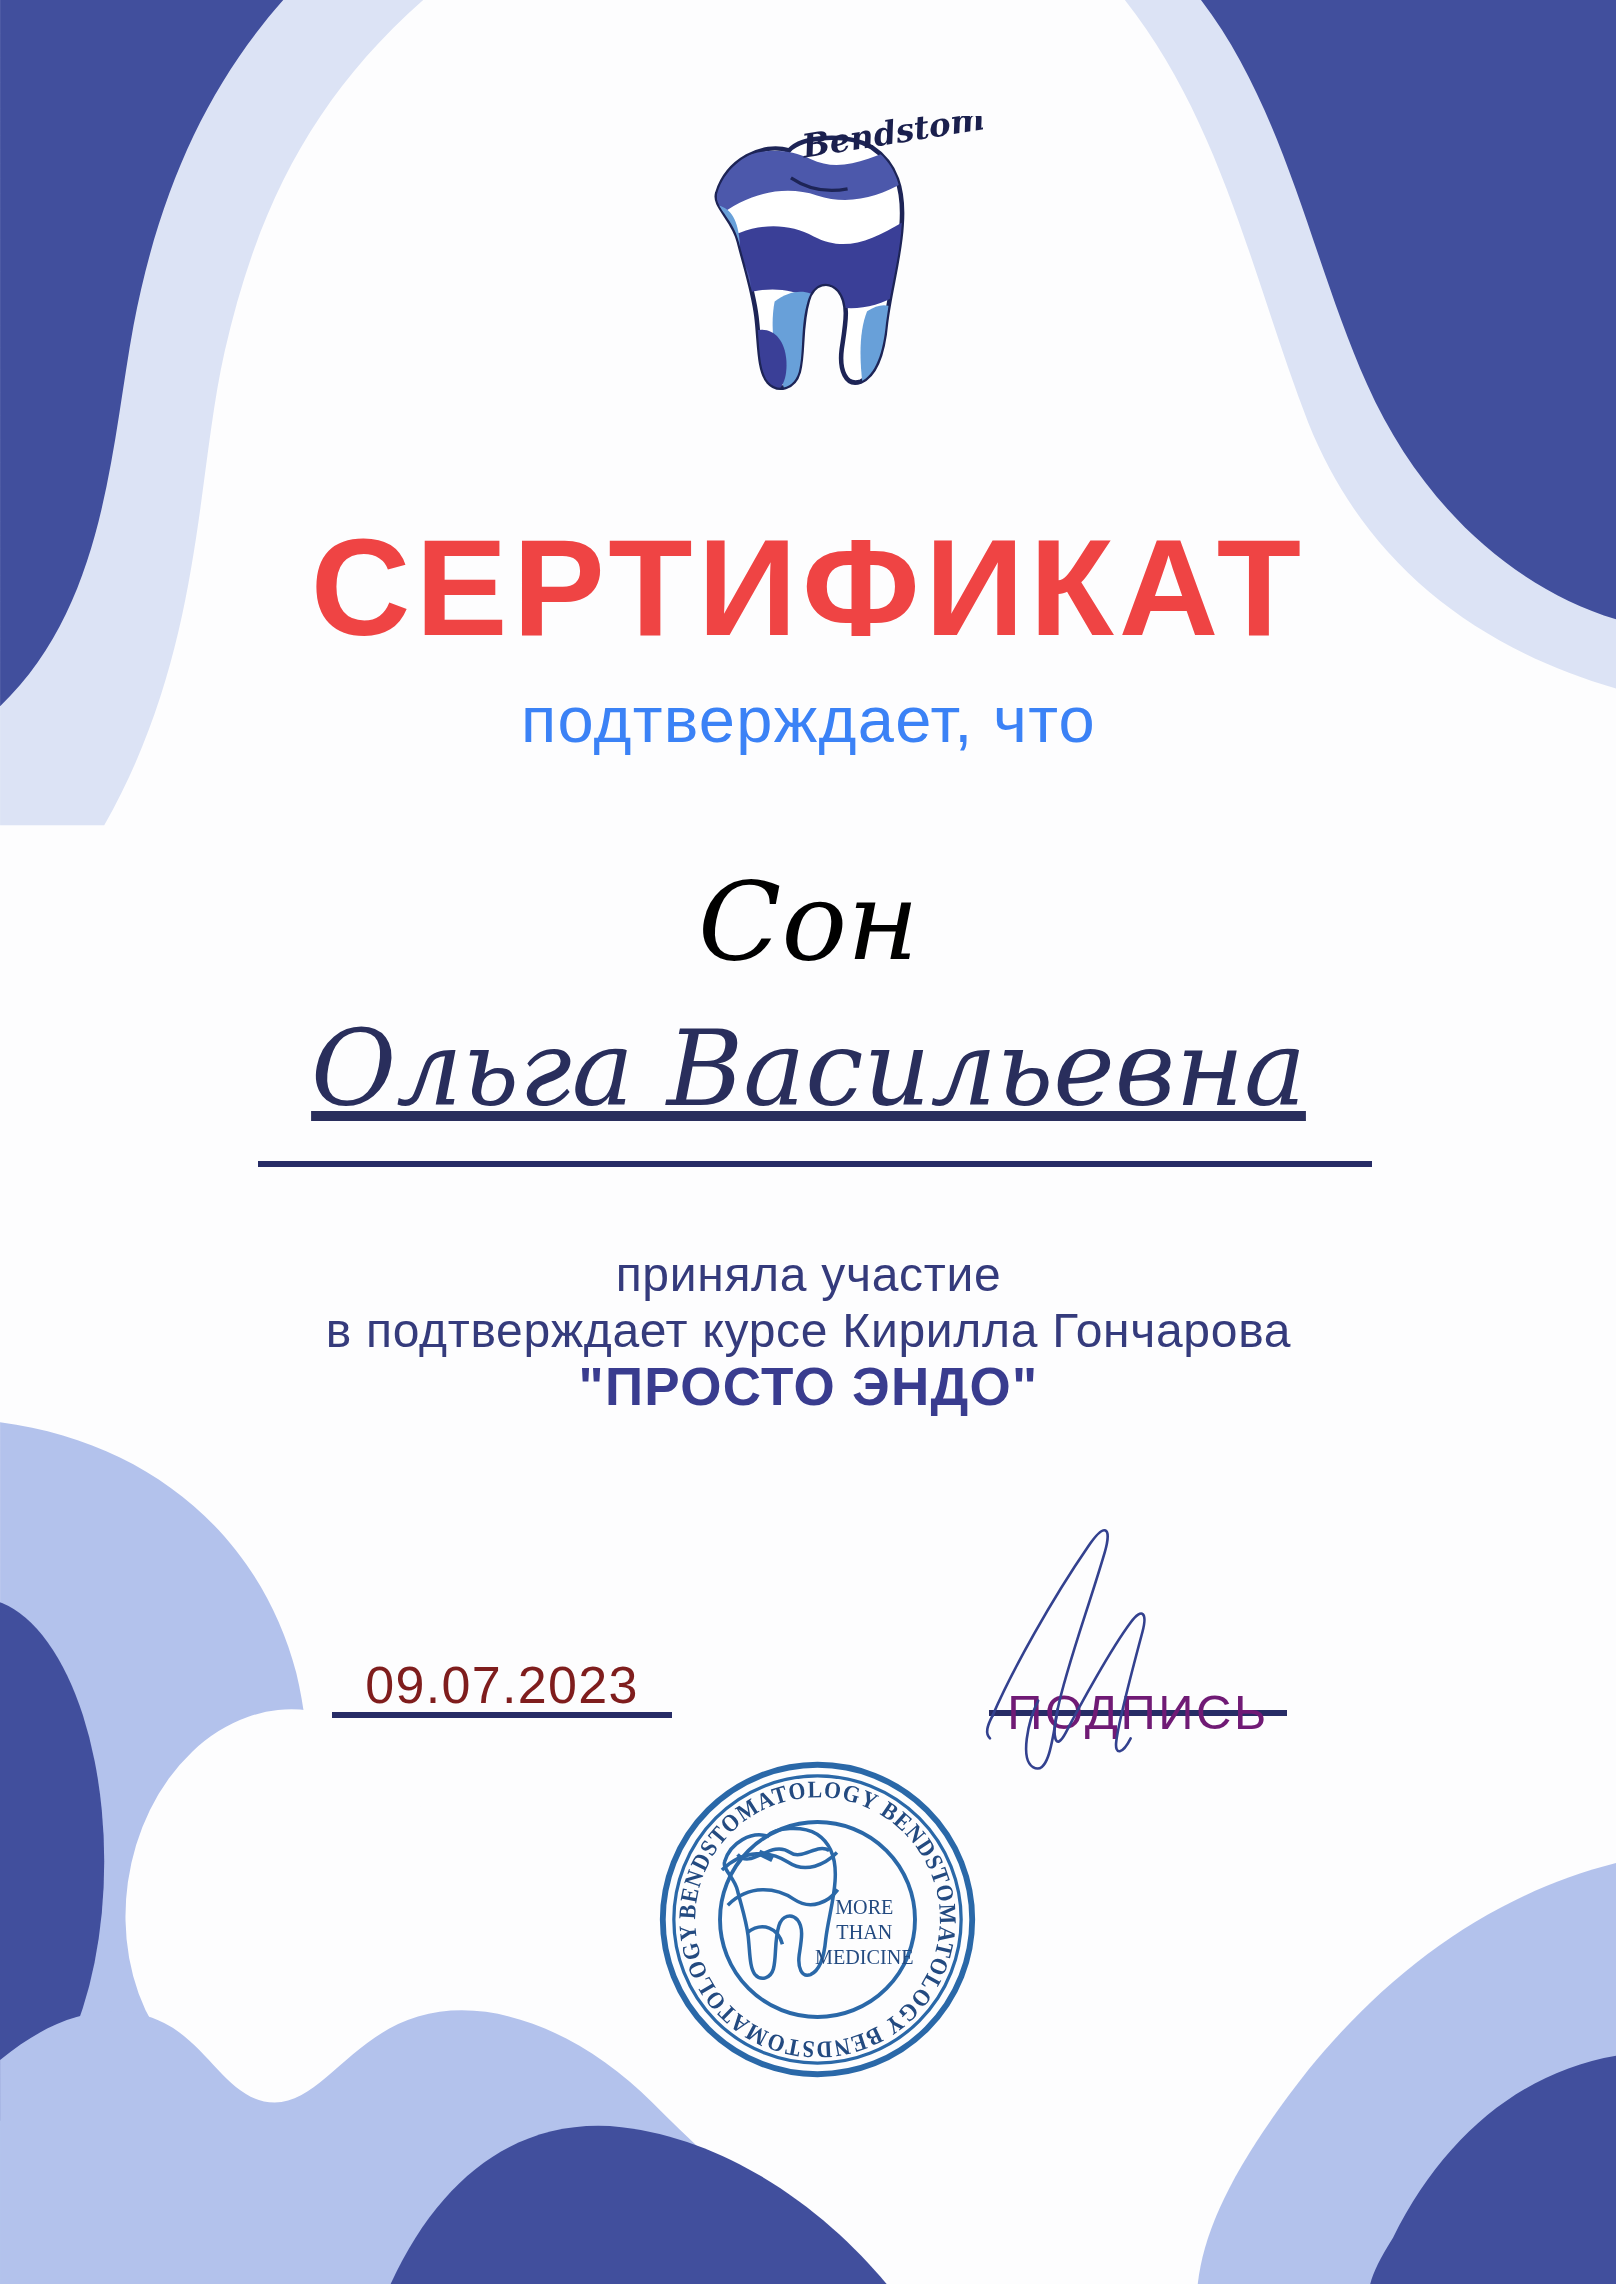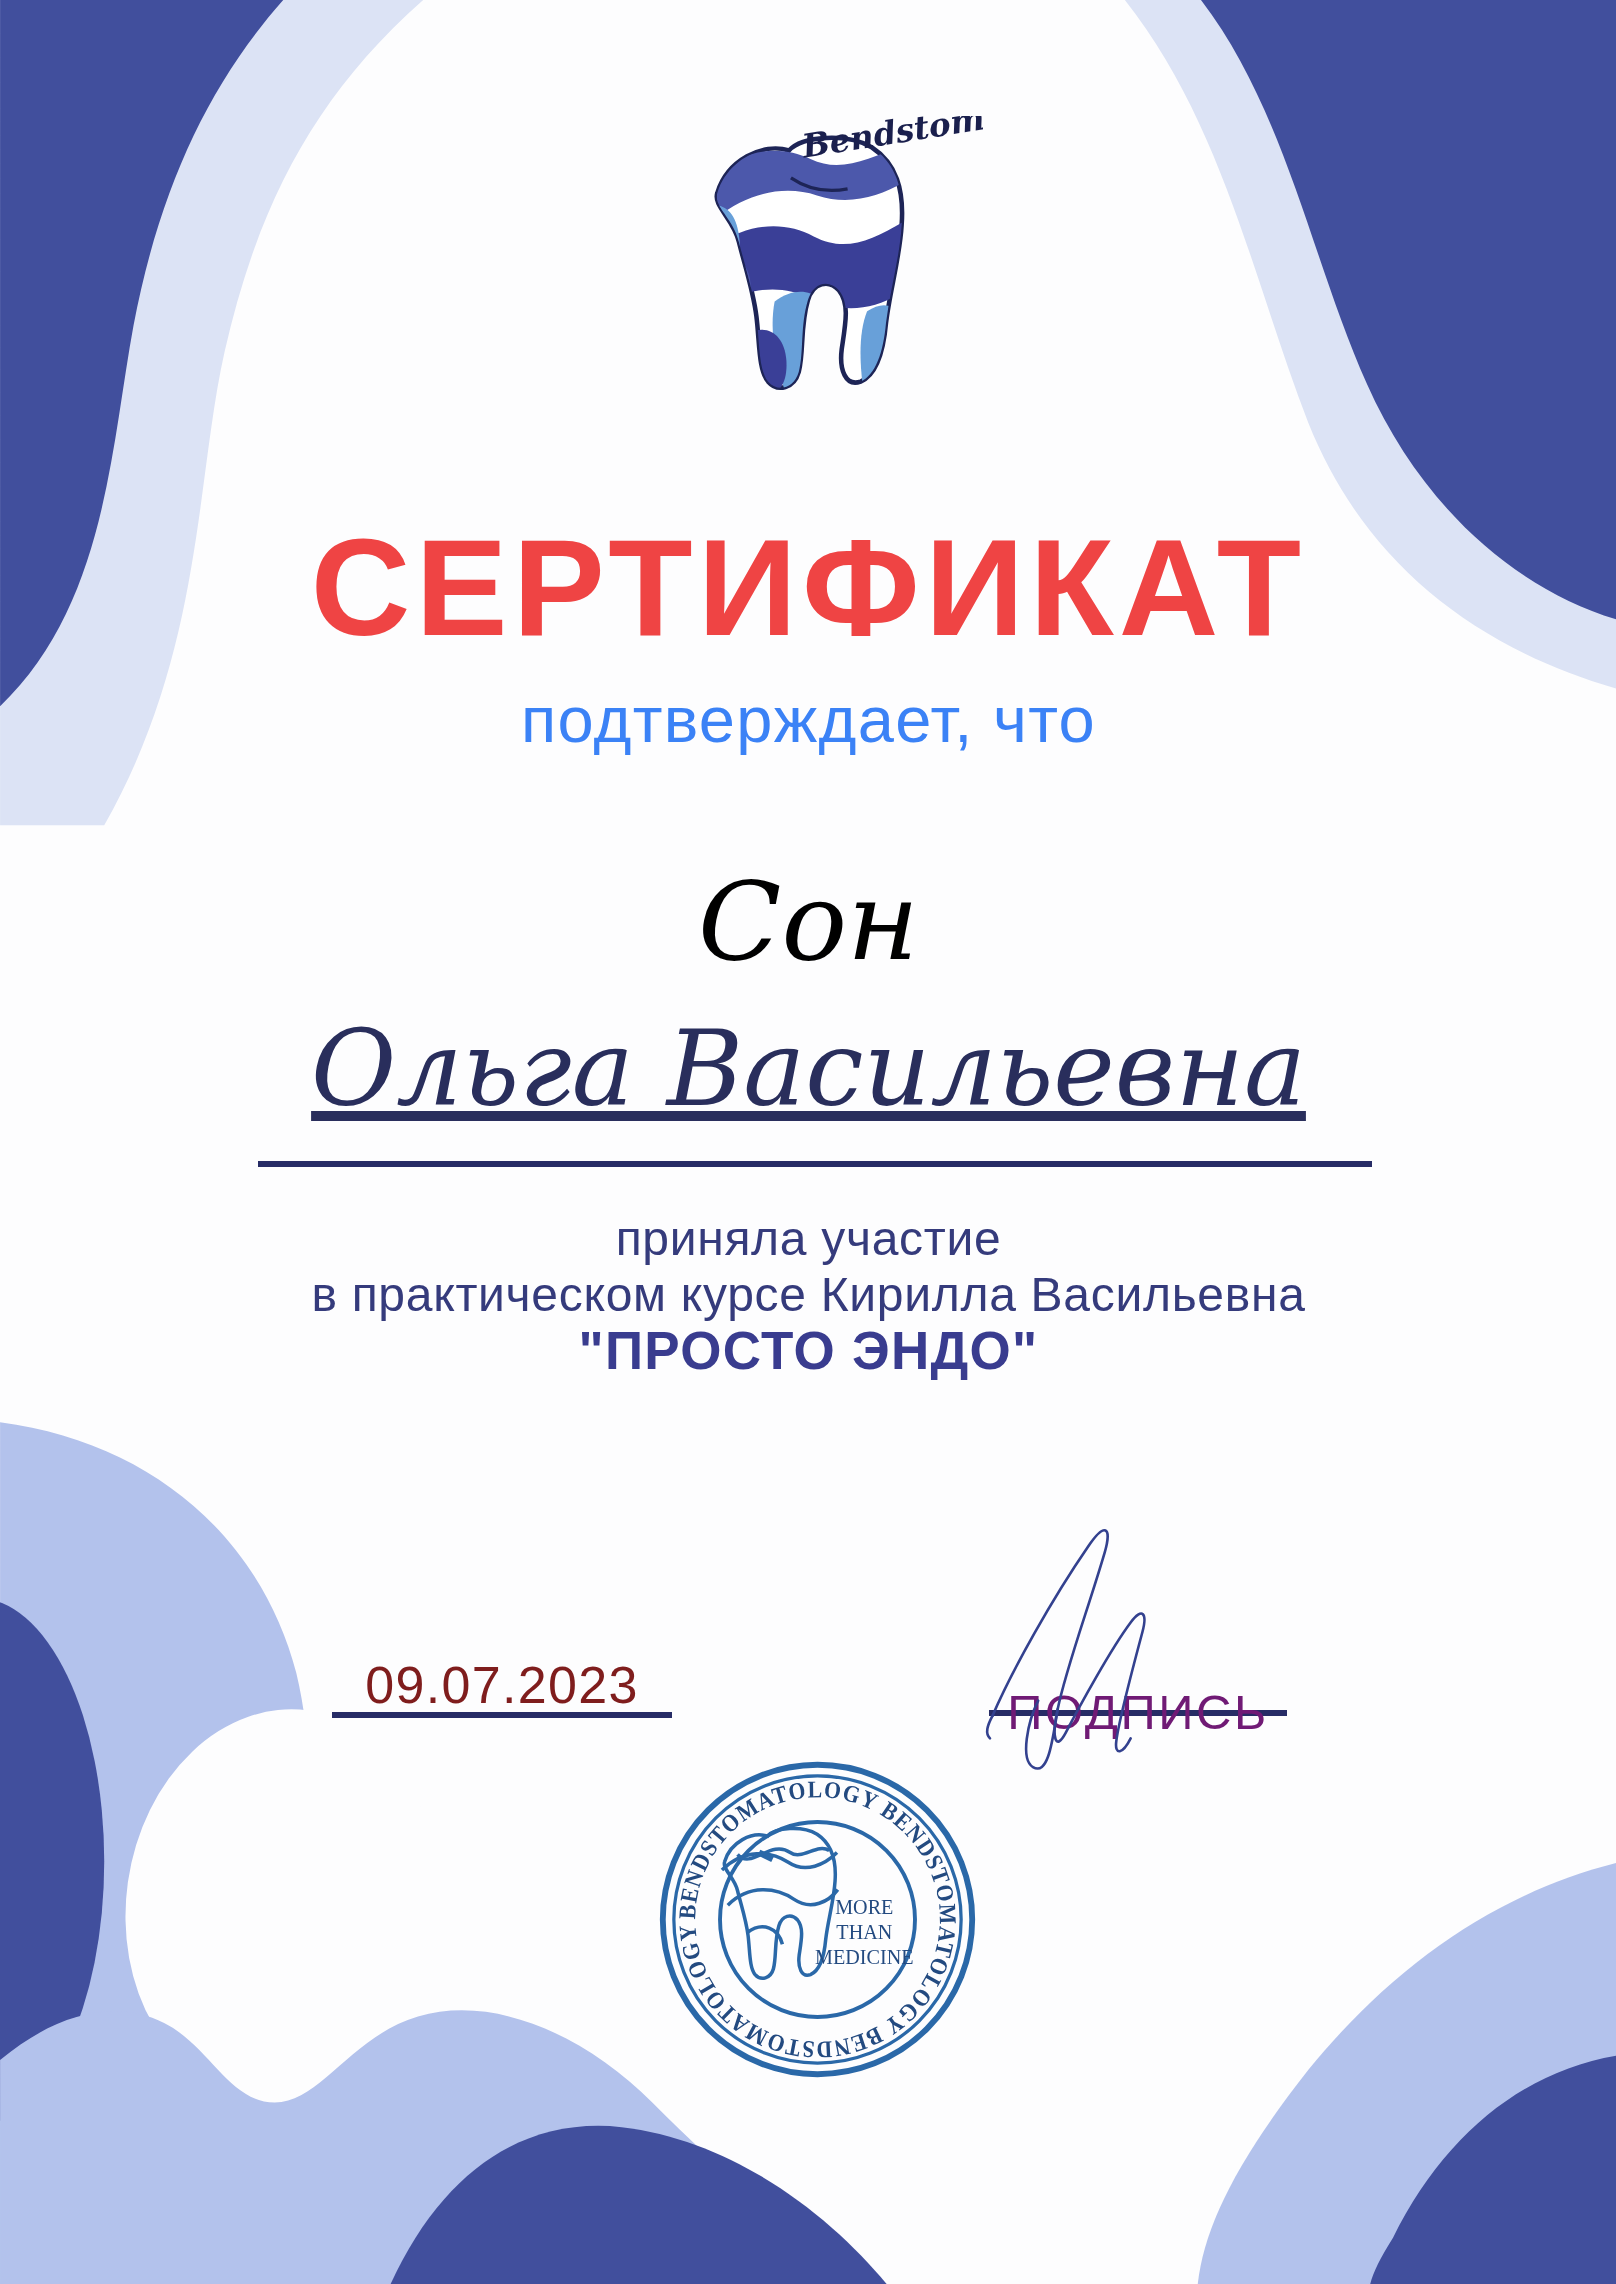--- a/index.html
+++ b/index.html
@@ -29,21 +29,21 @@
     font-family:"DejaVu Serif", serif;font-style:italic;
     font-size:109px;color:#000000;
   }
   .name-fm{
     top:1008px;
     font-family:"DejaVu Serif", serif;font-style:italic;
     font-size:104px;color:#292e5c;text-decoration:underline;
   }
   .rule{background:#272c66;height:5.9px;}
   .rule-name{top:1161px;left:258px;width:1114px;}
-  .body-line{font-size:48px;color:#353b7c;letter-spacing:0.7px;}
+  .body-line{font-size:48px;color:#353b7c;letter-spacing:0.7px;margin-top:36px;}
   .body1{top:1211px;}
   .body2{top:1267px;}
   .body3{top:1320px;font-size:53px;font-weight:700;color:#393c8f;letter-spacing:1.3px;}
   .date-box{left:332px;width:340px;text-align:center;}
   .date-value{top:1655px;font-size:52px;color:#7f1d1d;letter-spacing:1.3px;}
   .rule-date{top:1712px;left:332px;width:340px;}
   .date-label{top:1746px;font-size:49px;color:#3a4086;letter-spacing:2.6px;}
   .sig-box{left:989px;width:298px;text-align:center;}
   .rule-sig{top:1710px;left:989px;width:298px;}
   .sig-label{top:1684px;font-size:49px;color:#701a75;letter-spacing:2.6px;}
@@ -99,21 +99,21 @@
     </svg>
 
     <div class="abs centered title">СЕРТИФИКАТ</div>
     <div class="abs centered subtitle">подтверждает, что</div>
 
     <div class="abs centered name-last">Сон</div>
     <div class="abs centered name-fm">Ольга Васильевна</div>
     <div class="abs rule rule-name"></div>
 
     <div class="abs centered body-line body1">приняла участие</div>
-    <div class="abs centered body-line body2">в практическом курсе Кирилла Васильевна</div>
+    <div class="abs centered body-line body2">в подтверждает курсе Кирилла Гончарова</div>
     <div class="abs centered body-line body3">"ПРОСТО ЭНДО"</div>
 
     <div class="abs date-box date-value">09.07.2023</div>
     <div class="abs rule rule-date"></div>
 
     <div class="abs rule rule-sig"></div>
     <div class="abs sig-box sig-label">ПОДПИСЬ</div>
     <svg class="abs sign-svg" viewBox="0 0 330 430">
       <g fill="none" stroke="#33418f" stroke-width="4" stroke-linecap="round">
         <path d="M30,325 C60,255 122,145 177,65 C202,28 214,34 202,75 C177,160 142,255 130,315 C120,360 127,380 142,352 C162,313 212,222 242,182 C260,158 268,167 260,197 C242,264 224,332 220,364 C217,387 230,384 242,360"></path>

